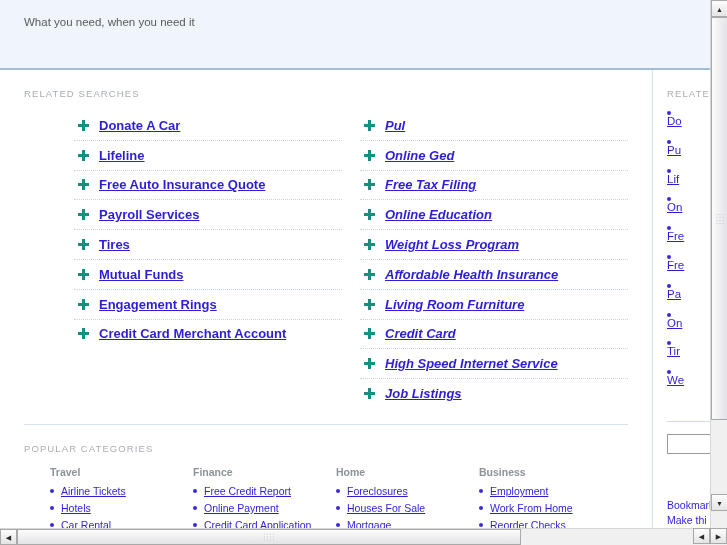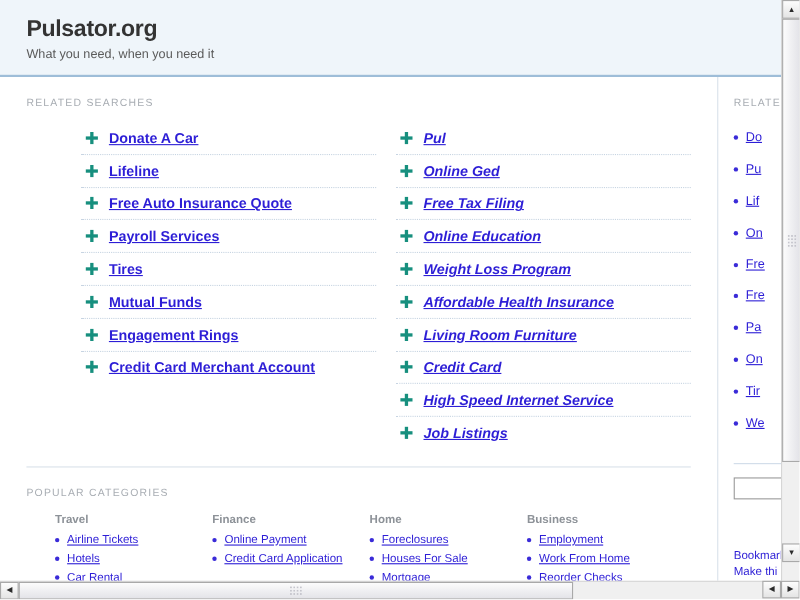--- a/index.html
+++ b/index.html
@@ -172,22 +172,23 @@
     color: #2d1ed6;
     text-decoration: underline;
     cursor: pointer;
     text-align: right;
   }
 
   
   .rail-list { margin-top: 12px; }
   .rail-row {
     display: flex;
-    align-items: center;
+    align-items: flex-start;
     height: 28.8px;
+    flex-direction: column;
   }
   .rail-link {
     font-size: 11.5px;
     color: #2d1ed6;
     text-decoration: underline;
     cursor: pointer;
     white-space: nowrap;
   }
   .rail-divider {
     border-top: 1px solid #cfdbe8;
@@ -277,21 +278,20 @@
   .grip.vert { width: 9px; height: 12px; }
 </style>
 </head>
 <body>
 
 <div id="viewport">
 
   <div id="page">
 
     <div class="site-header">
-      <div class="site-title">Pulsator.org</div>
       <div class="site-tagline">What you need, when you need it</div>
     </div>
 
     <div class="body-split">
 
       <div class="main-col">
 
         <div class="section-caption">RELATED SEARCHES</div>
 
         <div class="related-grid">
@@ -391,20 +391,24 @@
                 <span class="cat-link">Hotels</span>
               </div>
             <div class="cat-item">
                 <span class="dot-mark"></span>
                 <span class="cat-link">Car Rental</span>
               </div>
           </div>
 
           <div class="cat-col">
             <div class="cat-title">Finance</div>
+            <div class="cat-item">
+                <span class="dot-mark"></span>
+                <span class="cat-link">Free Credit Report</span>
+              </div>
             <div class="cat-item">
                 <span class="dot-mark"></span>
                 <span class="cat-link">Online Payment</span>
               </div>
             <div class="cat-item">
                 <span class="dot-mark"></span>
                 <span class="cat-link">Credit Card Application</span>
               </div>
           </div>
 

